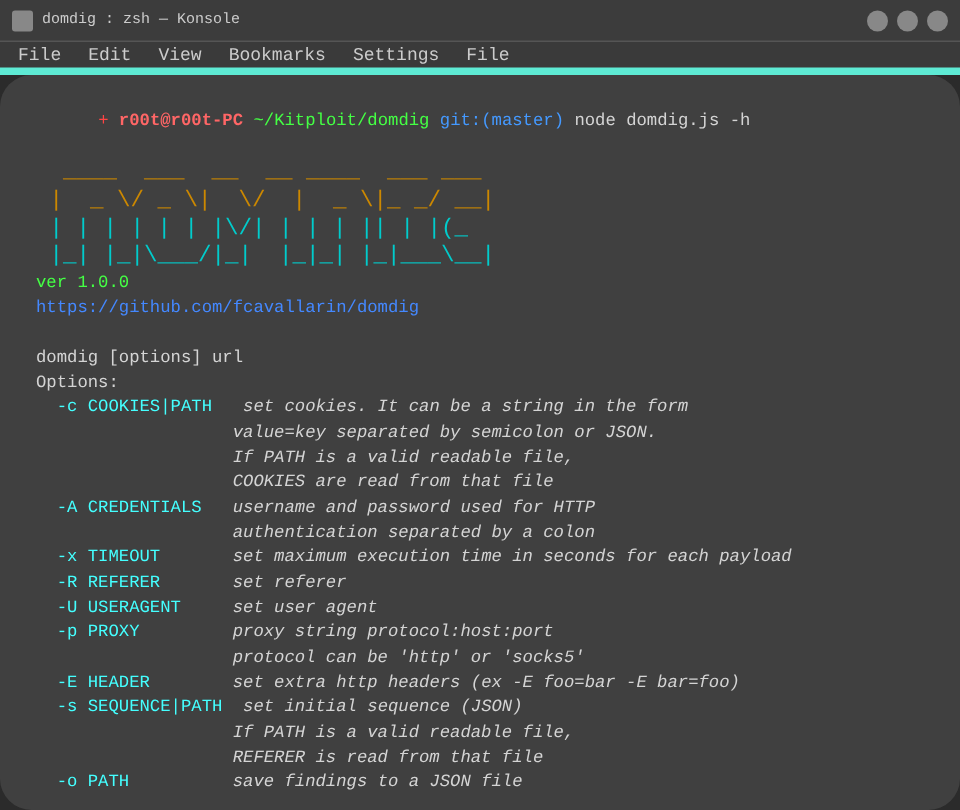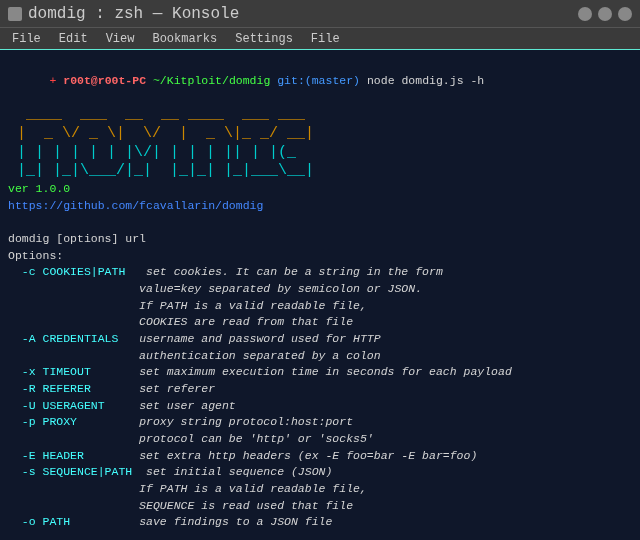--- a/index.html
+++ b/index.html
@@ -28,21 +28,21 @@
       gap: 6px;
     }
     .titlebar-icon {
       width: 14px;
       height: 14px;
       background: #888;
       border-radius: 2px;
     }
     .titlebar-title {
       color: #ccc;
-      font-size: 16px;
+      font-size: 10px;
     }
     .titlebar-controls {
       display: flex;
       gap: 6px;
     }
     .titlebar-btn {
       width: 14px;
       height: 14px;
       border-radius: 50%;
       border: none;
@@ -53,39 +53,40 @@
     .btn-close { background: #888; }
 
     
     .menubar {
       background: #3a3a3a;
       height: 22px;
       display: flex;
       align-items: center;
       padding: 0 4px;
       gap: 2px;
-      border-bottom: 1px solid #5eead4;
+      border-bottom: 5px solid #5eead4;
     }
     .menu-item {
       color: #ccc;
       font-size: 12px;
       padding: 2px 8px;
       cursor: pointer;
     }
 
     
     .terminal {
-      background: #0f172a;
+      background: #404040;
       width: 100%;
       height: calc(540px - 50px);
-      padding: 6px 8px;
+      padding: 6px 24px;
       overflow: hidden;
       color: #d4d4d4;
       font-size: 11.5px;
       line-height: 1.45;
+      border-radius: 21px;
     }
 
     .prompt {
       color: #ff4444;
     }
     .prompt-user {
       color: #ff6666;
       font-weight: bold;
     }
     .prompt-path {
@@ -181,17 +182,17 @@
     <div class="line"><span class="flag-name">  -A CREDENTIALS</span><span class="opt-desc">   username and password used for HTTP</span></div>
     <div class="line"><span class="opt-desc">                   authentication separated by a colon</span></div>
     <div class="line"><span class="flag-name">  -x TIMEOUT</span><span class="opt-desc">       set maximum execution time in seconds for each payload</span></div>
     <div class="line"><span class="flag-name">  -R REFERER</span><span class="opt-desc">       set referer</span></div>
     <div class="line"><span class="flag-name">  -U USERAGENT</span><span class="opt-desc">     set user agent</span></div>
     <div class="line"><span class="flag-name">  -p PROXY</span><span class="opt-desc">         proxy string protocol:host:port</span></div>
     <div class="line"><span class="opt-desc">                   protocol can be 'http' or 'socks5'</span></div>
     <div class="line"><span class="flag-name">  -E HEADER</span><span class="opt-desc">        set extra http headers (ex -E foo=bar -E bar=foo)</span></div>
     <div class="line"><span class="flag-name">  -s SEQUENCE|PATH</span><span class="opt-desc">  set initial sequence (JSON)</span></div>
     <div class="line"><span class="opt-desc">                   If PATH is a valid readable file,</span></div>
-    <div class="line"><span class="opt-desc">                   SEQUENCE is read used that file</span></div>
+    <div class="line"><span class="opt-desc">                   REFERER is read from that file</span></div>
     <div class="line"><span class="flag-name">  -o PATH</span><span class="opt-desc">          save findings to a JSON file</span></div>
 
   </div>
 </div>
 
 </body></html>

